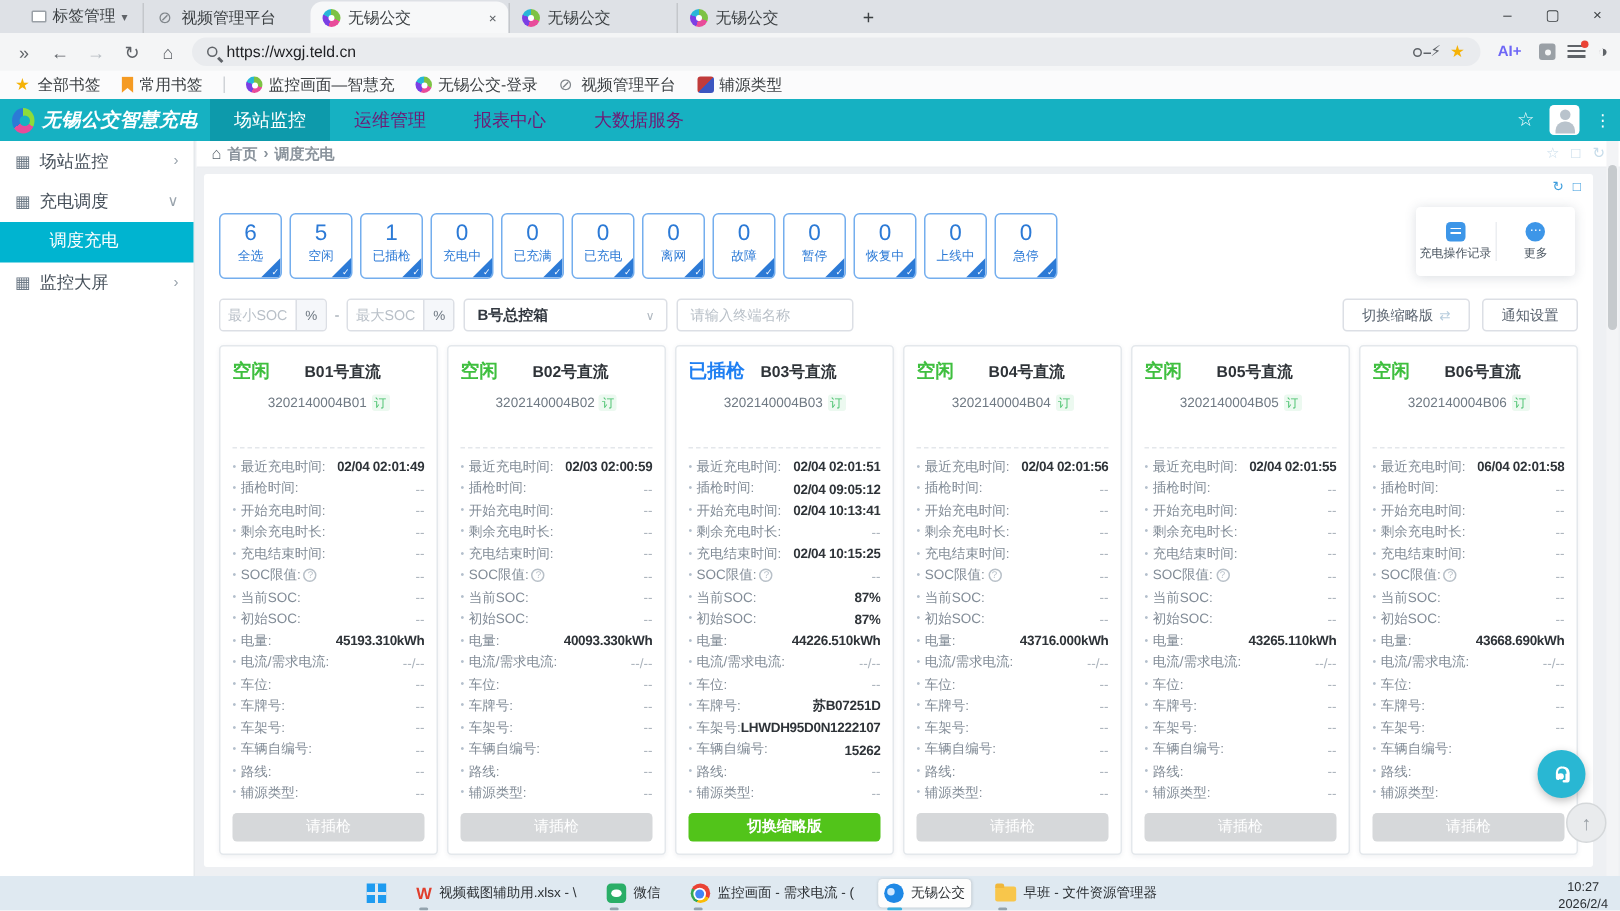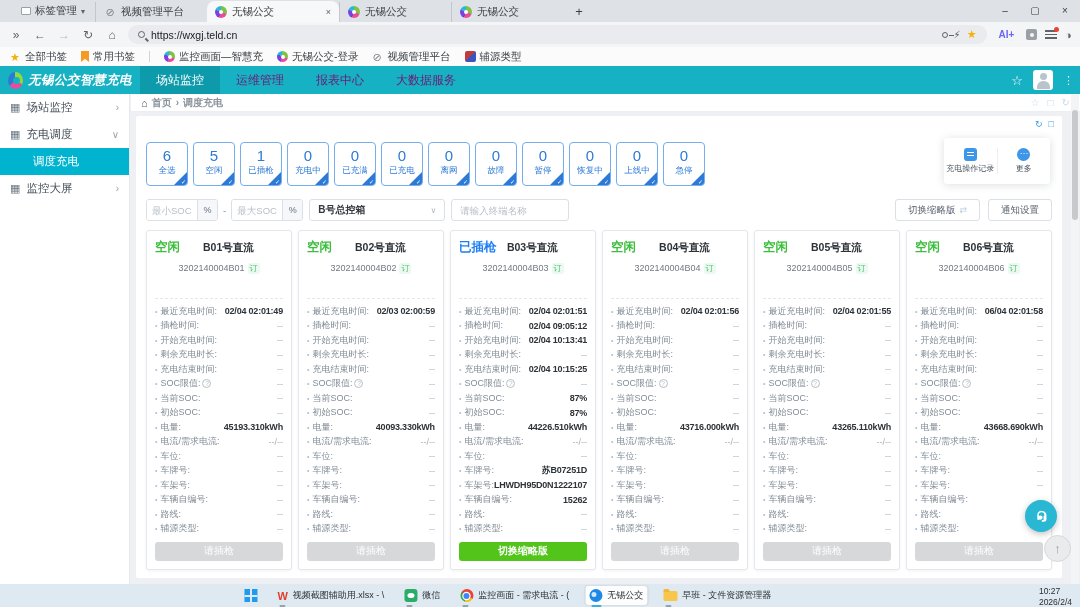--- a/index.html
+++ b/index.html
@@ -170,21 +170,21 @@
   .tb-windows { width:13px; height:13px; background-image:linear-gradient(to right,transparent 5.5px,#dfe9f1 5.5px 7.5px,transparent 7.5px),linear-gradient(to bottom,transparent 5.5px,#dfe9f1 5.5px 7.5px,transparent 7.5px),linear-gradient(#1e9bf0,#1e9bf0); }
   .tb-wps { color:#e03e2d; font-weight:bold; font-size:11px; }
   .tb-wechat { width:13px; height:13px; background:#2aae67; border-radius:3px; position:relative; }
   .tb-wechat::after { content:""; position:absolute; left:3px; top:3.5px; width:7px; height:5.5px; background:#fff; border-radius:50%; }
   .tb-chrome { width:13px; height:13px; border-radius:50%; background:conic-gradient(#ea4335 0 120deg,#fbbc05 120deg 200deg,#34a853 200deg 300deg,#ea4335 300deg 360deg); position:relative; }
   .tb-chrome::after { content:""; position:absolute; left:3.5px; top:3.5px; width:6px; height:6px; border-radius:50%; background:#4285f4; box-shadow:0 0 0 1.2px #fff; }
   .tb-browser { width:13px; height:13px; border-radius:50%; background:#1e88e5; position:relative; }
   .tb-browser::after { content:""; position:absolute; left:2.5px; top:2.5px; width:5px; height:5px; border-radius:50%; background:#cfe8ff; }
   .tb-folder { width:14px; height:10px; background:#f8c64b; border-radius:1.5px; position:relative; }
   .tb-folder::before { content:""; position:absolute; left:0; top:-2px; width:6px; height:3px; background:#f0b73a; border-radius:1.5px 1.5px 0 0; }
-  #clock { position:absolute; right:8px; top:2px; text-align:left; font-size:8.5px; color:#2b2f33; line-height:1.25; }
+  #clock { position:absolute; right:8px; top:2px; text-align:center; font-size:8.5px; color:#2b2f33; line-height:1.25; }
 </style>
 </head>
 <body>
 
 <div id="tabstrip">
   <div class="tabmenu">
     <span class="winbox-ico"></span>
     <span>标签管理</span>
     <span class="caret">▾</span>
   </div>

